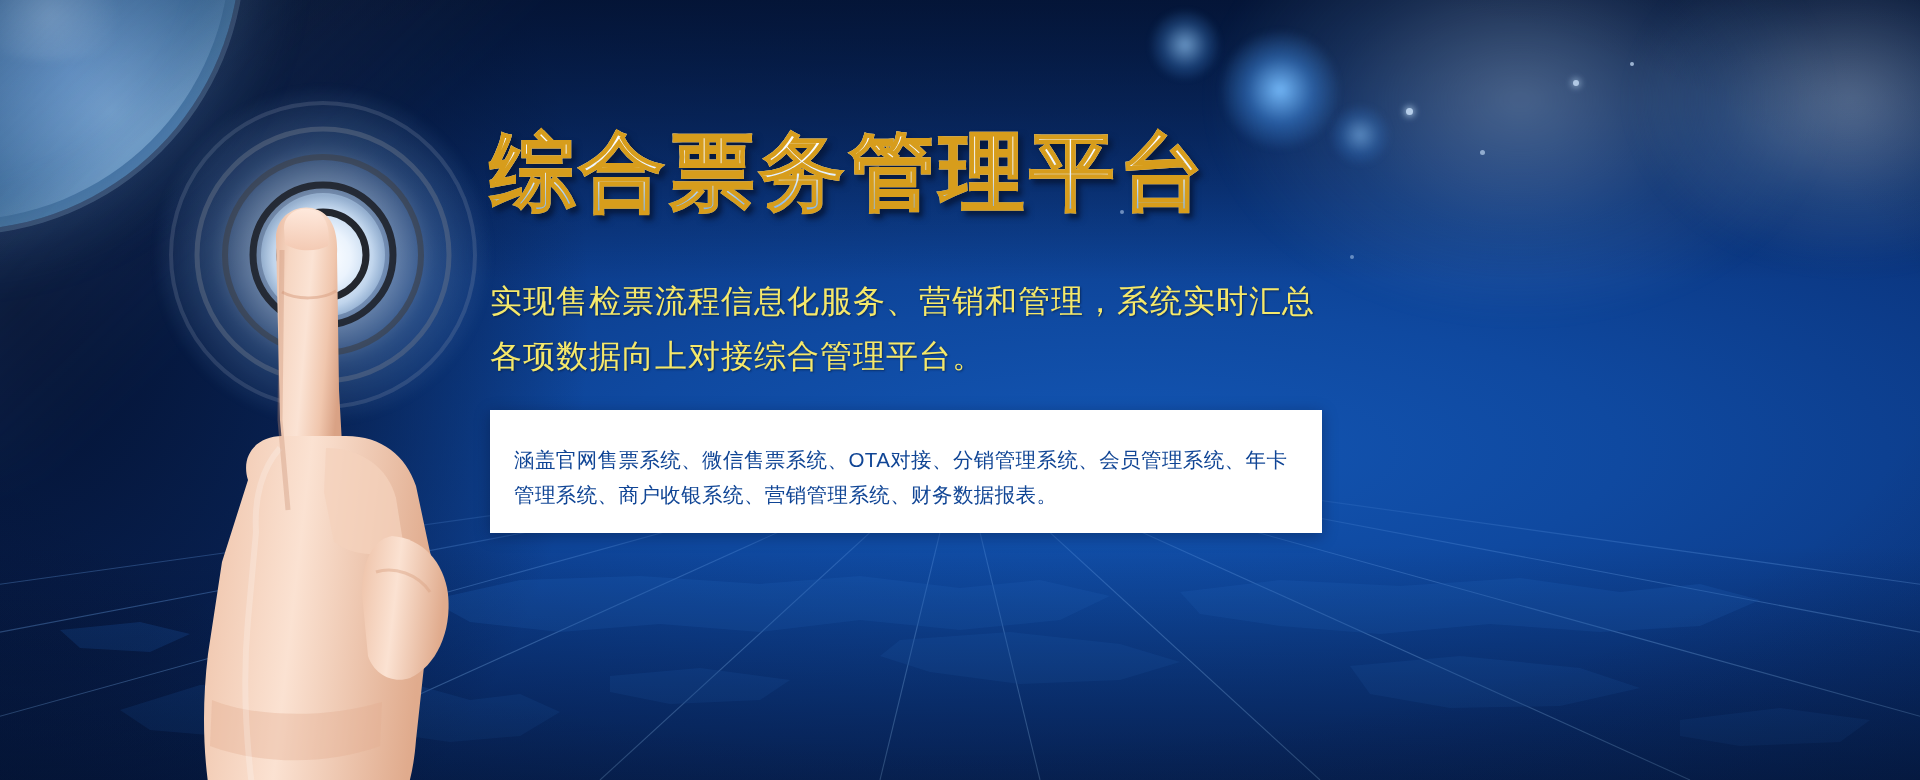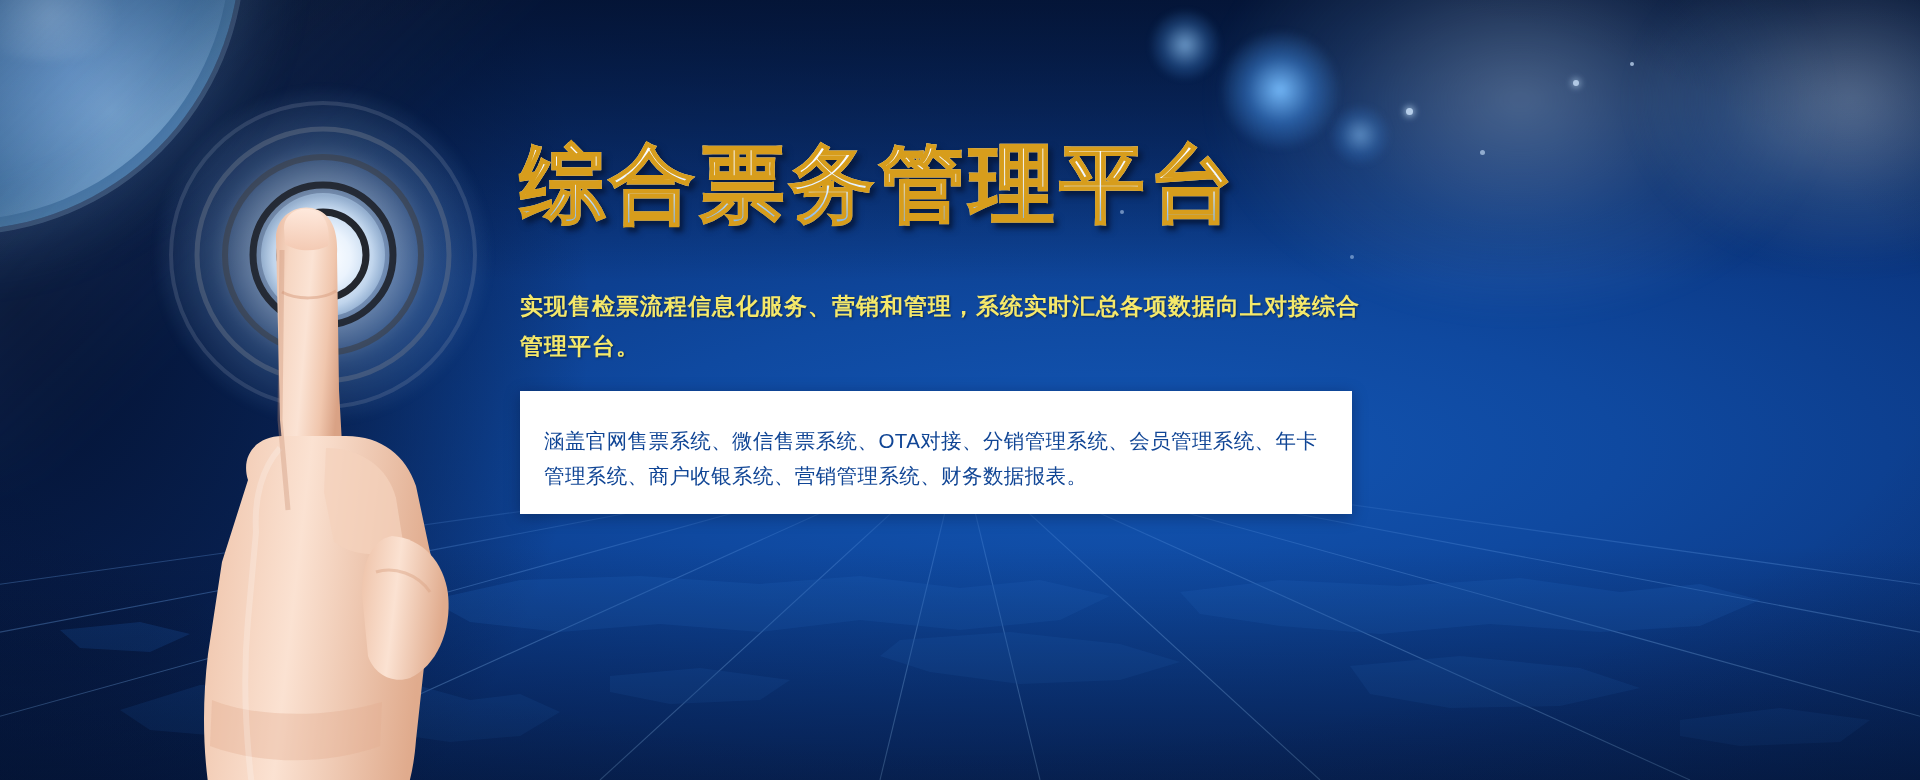--- a/index.html
+++ b/index.html
@@ -77,21 +77,21 @@
   .hand-zone{position:absolute;left:40px;top:60px;width:560px;height:720px;}
   .ripple-halo{
     position:absolute;left:118px;top:30px;width:330px;height:330px;border-radius:50%;
     background:radial-gradient(circle, rgba(235,245,255,.95) 0%, rgba(205,230,255,.55) 26%, rgba(150,200,250,.22) 48%, rgba(120,180,245,.06) 68%, rgba(0,0,0,0) 82%);
     filter:blur(5px);
   }
   .rings{position:absolute;left:118px;top:30px;width:330px;height:330px;}
   .hand{position:absolute;left:90px;top:120px;width:420px;height:660px;}
 
   
-  .content{position:absolute;left:520px;top:130px;width:860px;margin-top:12px;}
+  .content{position:absolute;left:490px;top:130px;width:860px;}
 
   .title{
     font-family:"DejaVu Serif","Liberation Serif",serif;
     font-size:84px;font-weight:700;letter-spacing:6px;line-height:1;
     margin:0;white-space:nowrap;
     background:linear-gradient(to bottom,#ffffff 0%,#f4f9ff 34%,#dfeeff 58%,#9dc6ef 82%,#7fb0e4 100%);
     -webkit-background-clip:text;background-clip:text;color:transparent;
     -webkit-text-stroke:2px #d79d1c;
     paint-order:stroke fill;
     filter:drop-shadow(4px 5px 3px rgba(3,16,44,.65));
@@ -101,21 +101,21 @@
     position:absolute;left:4px;top:5px;
     font-family:"DejaVu Serif","Liberation Serif",serif;
     font-size:84px;font-weight:700;letter-spacing:6px;line-height:1;
     color:#0a2a5e;opacity:.55;white-space:nowrap;filter:blur(1px);
   }
   .title-main{position:absolute;left:0;top:0;}
 
   .subtitle{
     margin:36px 0 0 0;
     font-family:"DejaVu Serif","Liberation Serif",serif;
-    font-size:23px;font-weight:700;line-height:1.72;letter-spacing:1px;
+    font-size:32px;font-weight:400;line-height:1.72;letter-spacing:1px;
     color:#f5e86a;
     text-shadow:1px 1px 2px rgba(5,20,50,.6);
     width:850px;
   }
 
   .infobox{
     margin-top:26px;width:832px;background:#ffffff;
     padding:32px 22px 20px 24px;
     box-shadow:0 3px 14px rgba(2,12,35,.35);
   }

